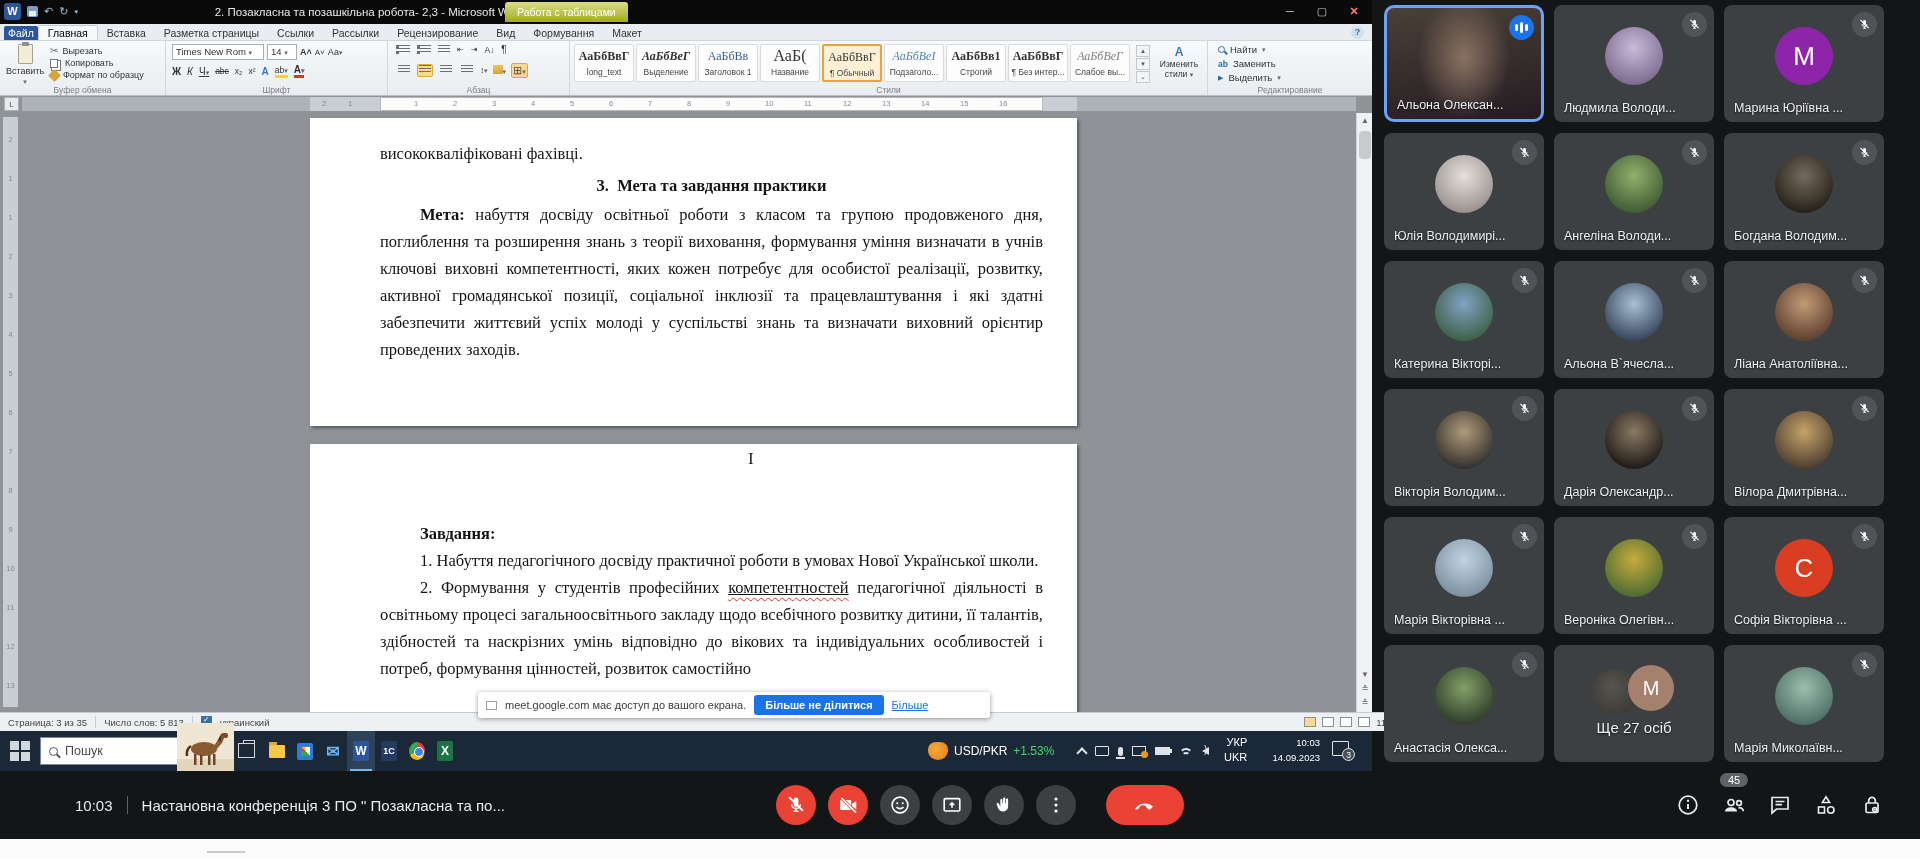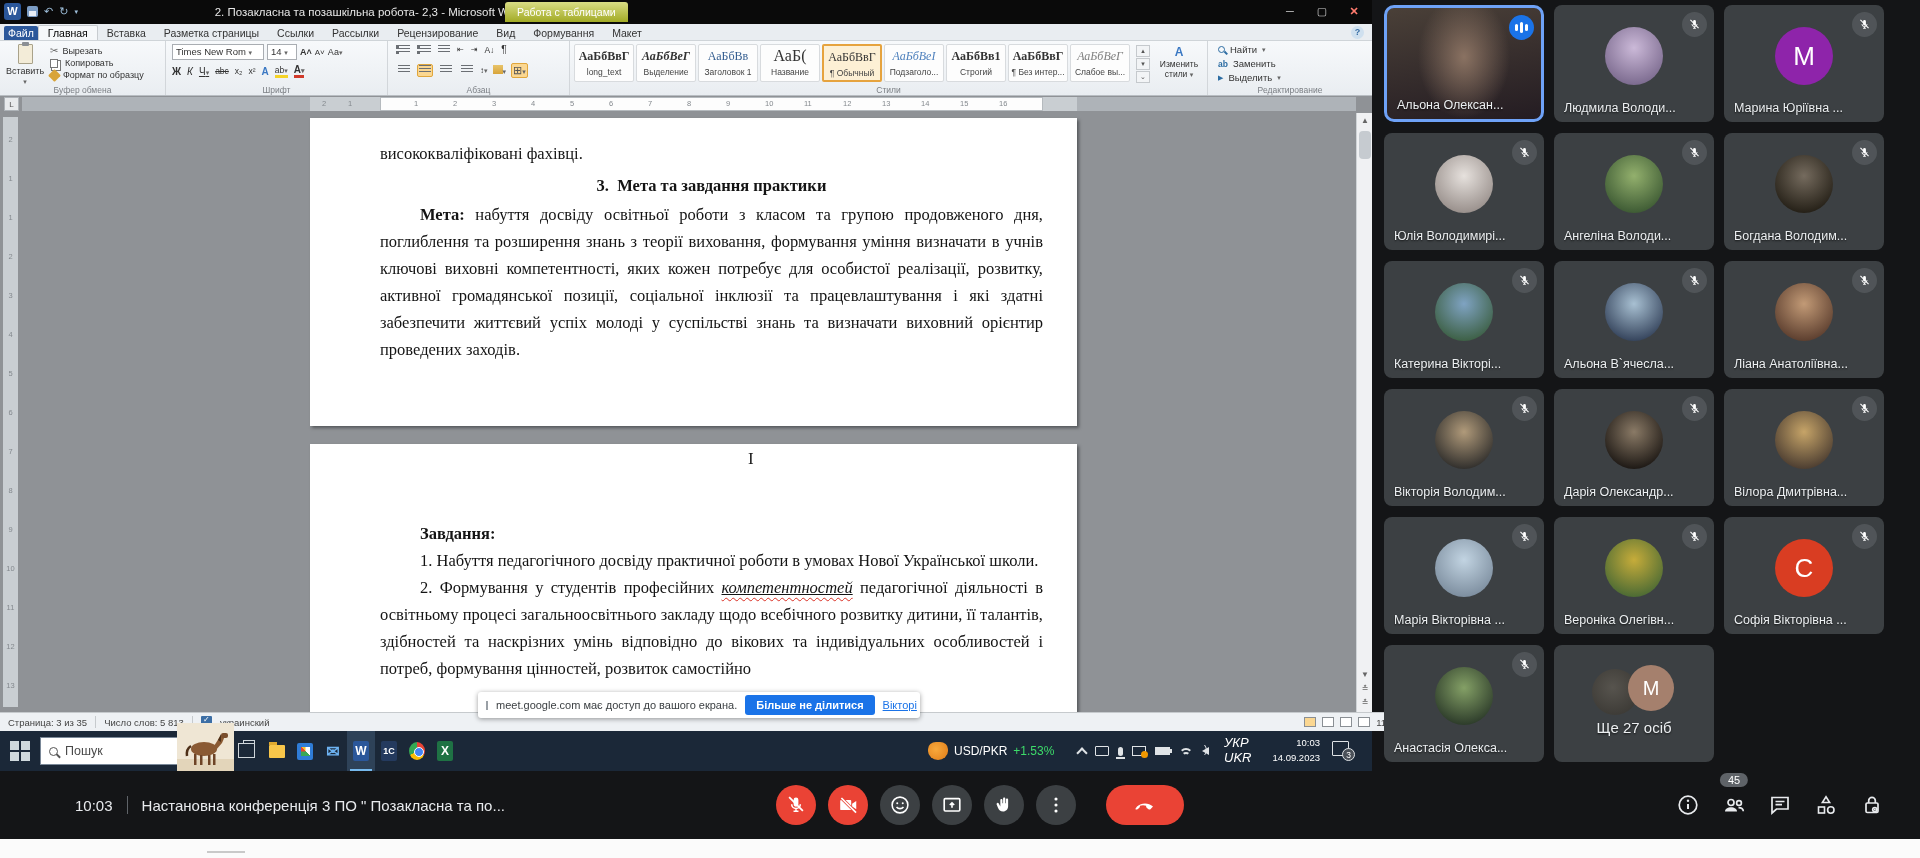--- a/index.html
+++ b/index.html
@@ -90,28 +90,28 @@
   .vnum{position:absolute;left:0;width:15px;text-align:center;font-size:7.5px;color:#84898e;}
   .page{position:absolute;left:310px;width:767px;background:#fff;box-shadow:2px 2px 3px rgba(40,42,44,.55);}
   .p1{top:5px;height:308px;}
   .p2{top:331px;height:268px;}
   .pagein{padding:22px 34px 0 70px;}
   .p2 .pagein{padding-top:76px;}
   .docline,.docp,.dochead{font-family:"Liberation Serif",serif;font-size:16.5px;line-height:27px;color:#141414;margin:0;}
   .docp{text-align:justify;text-indent:40px;}
   .dochead{text-align:center;font-weight:bold;margin:5px 0 2px;}
   .b{font-weight:bold;}
-  .u-solid{text-decoration:underline;font-style:italic;}
+  .u-solid{text-decoration:underline;}
   .u-wavy{text-decoration:underline wavy #d93025;text-underline-offset:4px;text-decoration-thickness:1px;}
   .wscroll{position:absolute;right:0;top:0;width:16px;height:599px;background:#f0f1f3;border-left:1px solid #cfd3d6;}
   .sarr{position:absolute;left:0;width:16px;height:15px;text-align:center;font-size:8px;color:#666;line-height:15px;}
   .sthumb{position:absolute;left:2px;top:18px;width:12px;height:28px;background:#c6cbd0;border-radius:4px;}
   .ibeam{position:absolute;left:748px;top:336px;font-family:"Liberation Serif",serif;font-size:17px;color:#1b1b1b;}
   
-  .banner{position:absolute;left:478px;top:692px;width:442px;height:26px;background:#fff;border-radius:3px;box-shadow:0 1px 5px rgba(0,0,0,.4);display:flex;align-items:center;gap:8px;padding:0 8px;z-index:30;}
+  .banner{position:absolute;left:478px;top:692px;width:512px;height:26px;background:#fff;border-radius:3px;box-shadow:0 1px 5px rgba(0,0,0,.4);display:flex;align-items:center;gap:8px;padding:0 8px;z-index:30;}
   .bshare{width:11px;height:9px;border:1.5px solid #9aa0a6;}
   .btext{font-size:11px;color:#3c4043;white-space:nowrap;}
   .bbtn{background:#1a73e8;color:#fff;font-size:11px;font-weight:bold;padding:4px 11px;border-radius:3px;border:none;white-space:nowrap;}
   .blink{font-size:11px;color:#1a73e8;text-decoration:underline;white-space:nowrap;}
   
   .wstatus{position:absolute;left:0;top:712px;width:1517px;height:19px;background:#eef1f4;border-top:1px solid #c6cacd;font-size:9.5px;color:#444;display:flex;align-items:center;}
   .stl{display:flex;align-items:center;gap:8px;padding-left:8px;}
   .stsep{width:1px;height:12px;background:#c6cacd;}
   .spell{width:11px;height:12px;background:#3b6ea5;border-radius:1px;position:relative;}
   .spell:after{content:"✓";position:absolute;left:2px;top:-1px;color:#fff;font-size:8px;}
@@ -158,21 +158,21 @@
   .tr-mic{width:5px;height:9px;background:#dfe3e6;border-radius:3px;position:relative;}
   .tr-mic:after{content:"";position:absolute;left:-2px;bottom:-3px;width:9px;height:2px;background:#dfe3e6;}
   .tr-share{width:14px;height:10px;border:1.5px solid #dfe3e6;position:relative;}
   .tr-share:after{content:"";position:absolute;right:-3px;bottom:-3px;width:7px;height:7px;background:#f29900;border-radius:50%;}
   .tr-batt{width:15px;height:8px;border:1px solid #dfe3e6;position:relative;background:#dfe3e6;}
   .tr-batt:after{content:"";position:absolute;right:-3px;top:1px;width:2px;height:4px;background:#dfe3e6;}
   .tr-wifi{width:14px;height:10px;position:relative;overflow:hidden;}
   .tr-wifi i{position:absolute;border:2px solid #dfe3e6;border-radius:50%;border-color:#dfe3e6 transparent transparent transparent;}
   .tr-vol{width:0;height:0;border-top:4px solid transparent;border-bottom:4px solid transparent;border-right:7px solid #dfe3e6;position:relative;}
   .tr-vol:after{content:")";position:absolute;left:2px;top:-7px;color:#dfe3e6;font-size:10px;}
-  .tlang{position:absolute;left:1224px;top:4px;text-align:left;color:#fff;font-size:13px;line-height:15px;font-style:italic;}
+  .tlang{position:absolute;left:1224px;top:4px;text-align:right;color:#fff;font-size:11px;line-height:15px;}
   .tclock{position:absolute;left:1258px;top:4px;text-align:right;color:#fff;font-size:9.5px;line-height:15px;width:62px;}
   .tnotif{position:absolute;left:1332px;top:10px;width:17px;height:15px;border:1.5px solid #dfe3e6;border-radius:1px;position:absolute;}
   .tnotif .nb{position:absolute;right:-7px;bottom:-6px;width:13px;height:13px;background:#4a5058;border-radius:50%;color:#fff;font-size:8.5px;line-height:13px;text-align:center;border:1px solid #dfe3e6;}
   
   .tiles{position:absolute;left:1380px;top:0;width:540px;height:771px;}
   .tile{position:absolute;width:160px;height:117px;background:#3c4043;border-radius:8px;overflow:hidden;}
   .tile.video{border:3px solid #6ea2f7;border-radius:10px;}
   .avatar{position:absolute;left:50%;top:22px;transform:translateX(-50%);width:58px;height:58px;border-radius:50%;}
   .avatar.letter{color:#fff;font-size:26px;text-align:center;line-height:58px;font-weight:400;}
   .tile-name{position:absolute;left:10px;bottom:7px;max-width:140px;color:#eceff1;font-size:12.5px;white-space:nowrap;overflow:hidden;text-overflow:ellipsis;text-shadow:0 1px 2px rgba(0,0,0,.7);}
@@ -440,21 +440,21 @@
         <span class="sarr" style="bottom:16px;top:auto">≛</span>
         <span class="sarr" style="bottom:2px;top:auto">≛</span>
       </div>
       <span class="ibeam">I</span>
     </div>
 
     <div class="banner">
       <span class="bshare"></span>
       <span class="btext">meet.google.com має доступ до вашого екрана.</span>
       <button class="bbtn">Більше не ділитися</button>
-      <a class="blink">Вікторі</a>
+      <a class="blink">Більше</a>
     </div>
 
     <div class="wstatus">
       <div class="stl">
         <span>Страница: 3 из 35</span>
         <span class="stsep"></span>
         <span>Число слов: 5 813</span>
         <span class="stsep"></span>
         <span class="spell"></span>
         <span>украинский</span>
@@ -725,20 +725,31 @@
             <path stroke="#fff" stroke-width="1.9" d="M4.5 3.5l15 15"></path>
           </svg>
         </div>
         <div class="tile-name">Анастасія Олекса...</div>
       </div>
       <div class="tile more" style="left: 174px; top: 645px;">
         <div class="mcirc" style="left: 38px; background: radial-gradient(circle at 45% 40%, rgb(87, 84, 78), rgb(53, 51, 47));"></div>
         <div class="mcirc m2" style="left: 74px; top: 20px; background: rgb(165, 128, 109);">M</div>
         <div class="tile-name">Ще 27 осіб</div>
       </div>
+      <div class="tile" style="left: 344px; top: 645px;">
+        <div class="avatar" style="background: radial-gradient(circle at 50% 36%, rgb(156, 192, 176), rgb(78, 110, 100) 78%);"></div>
+        <div class="micbadge">
+          <svg width="13" height="13" viewBox="0 0 24 24">
+            <path fill="#fff" d="M12 13.8c1.5 0 2.6-1.1 2.6-2.6V6.4a2.6 2.6 0 0 0-5.2 0v4.8c0 1.5 1.1 2.6 2.6 2.6z"></path>
+            <path fill="none" stroke="#fff" stroke-width="1.7" d="M7.3 11.2a4.7 4.7 0 0 0 9.4 0M12 15.9v3M9.3 18.9h5.4"></path>
+            <path stroke="#fff" stroke-width="1.9" d="M4.5 3.5l15 15"></path>
+          </svg>
+        </div>
+        <div class="tile-name">Марія Миколаївн...</div>
+      </div>
     </div>
 
   <div class="meetbar">
     <div class="mleft">
       <span>10:03</span>
       <span class="mdiv"></span>
       <span>Настановна конференція 3 ПО " Позакласна та по...</span>
     </div>
     <div class="controls">
       <button class="cbtn red">

